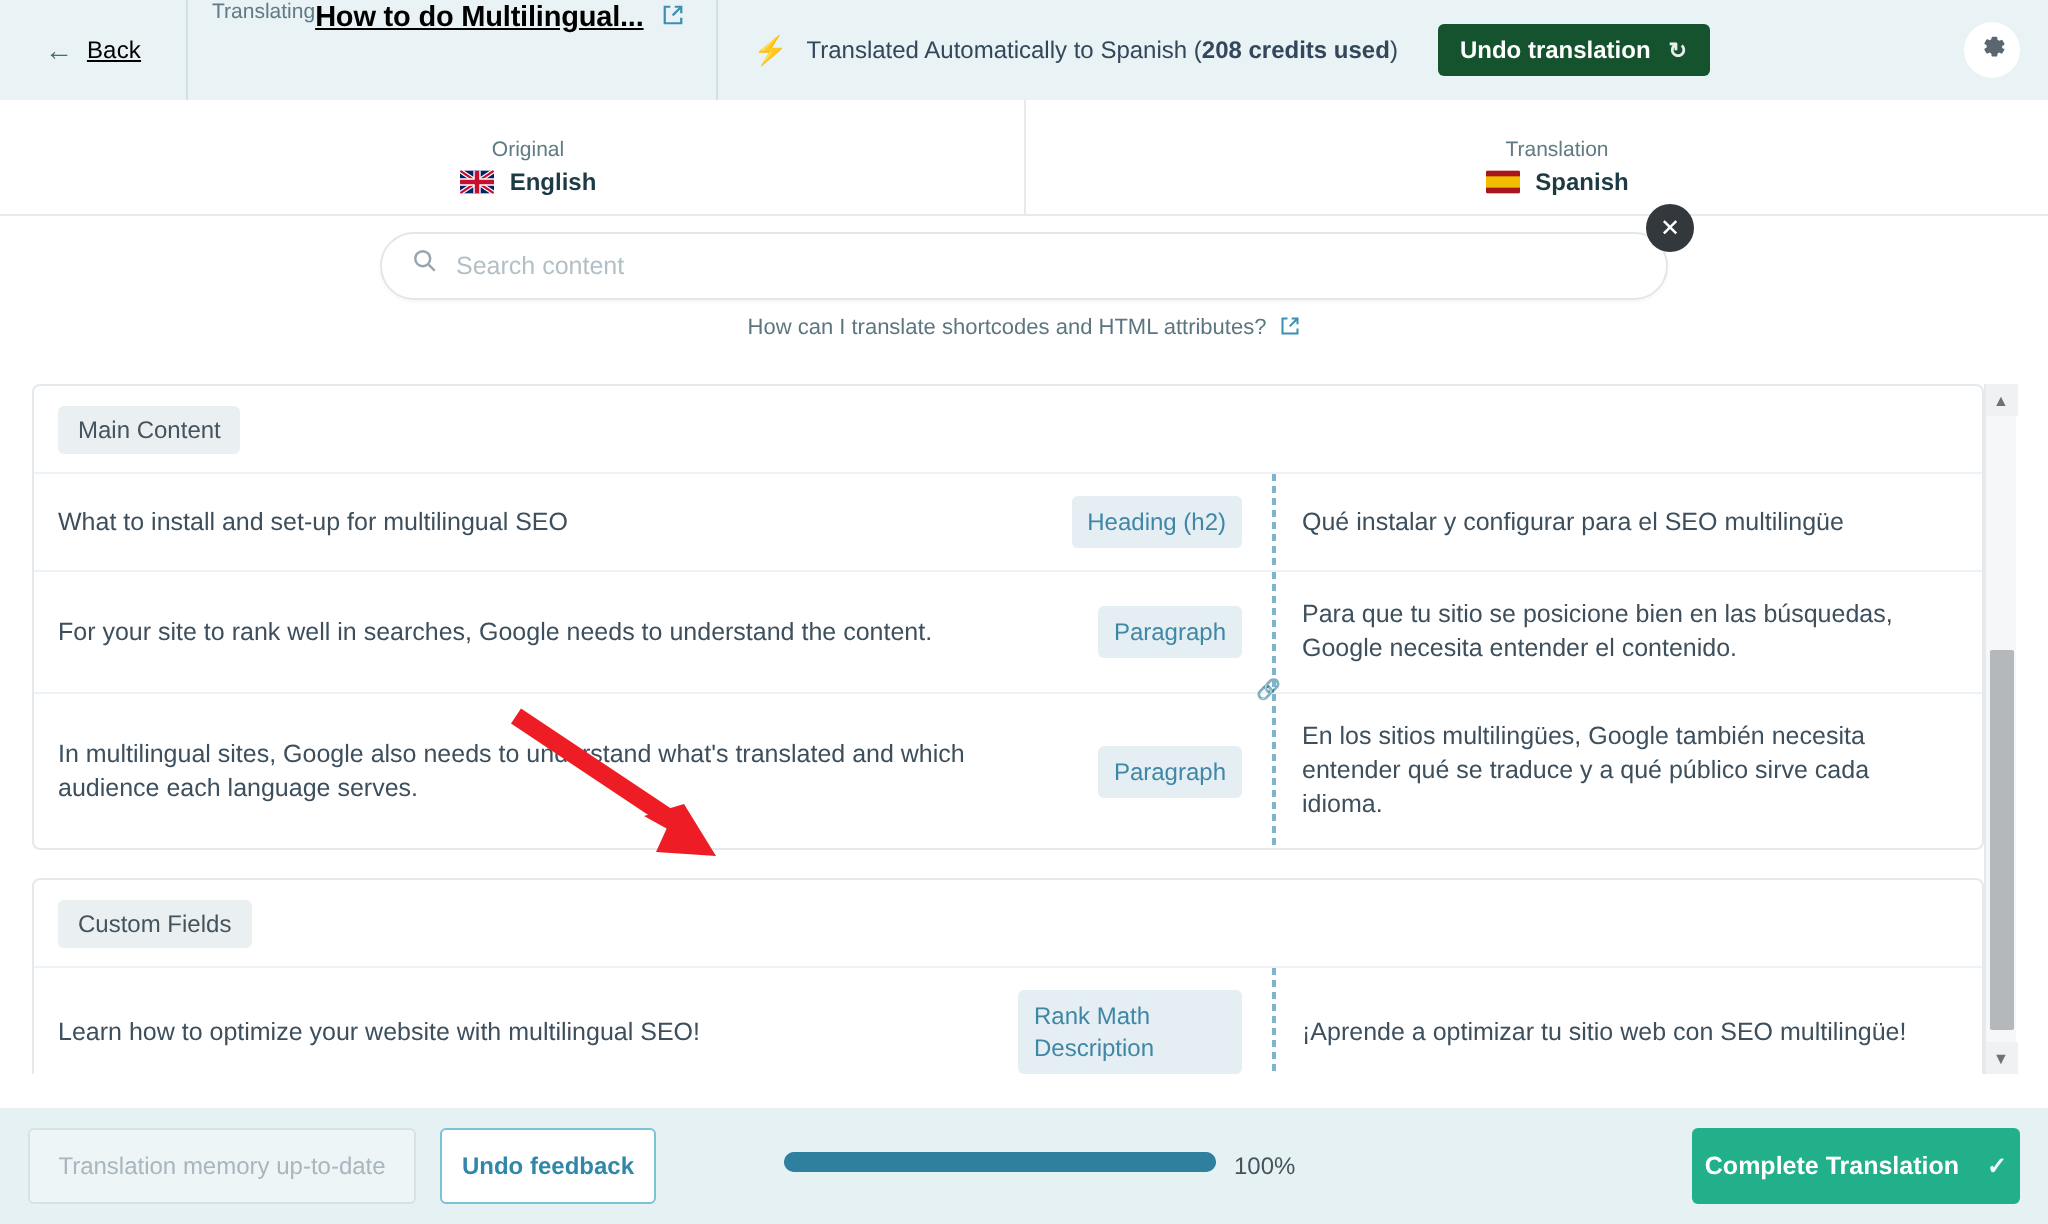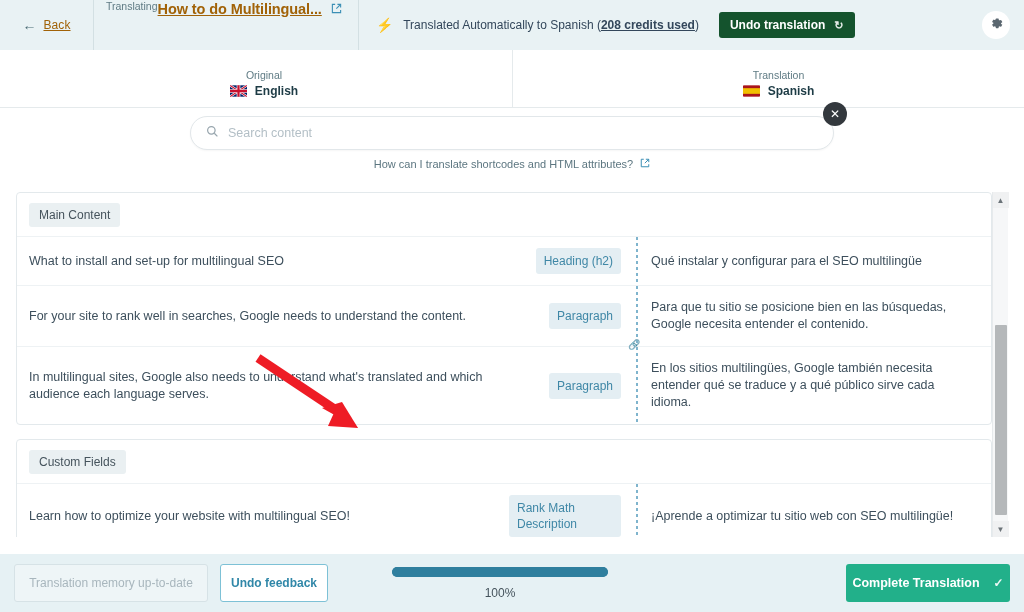--- a/index.html
+++ b/index.html
@@ -22,42 +22,42 @@
   }
   .tb-cell { height: 50px; display: flex; align-items: center; }
   .back-cell {
     width: 94px;
     justify-content: center;
     border-right: 1px solid #d3e0e3;
     gap: 7px;
   }
   .back-arrow { color: #4a6b74; font-size: 14px; line-height: 1; }
   .back-label {
-    font-size: 12px; color: #a16207;
+    font-size: 12px; color: #000000;
     text-decoration: underline; letter-spacing: .1px;
   }
   .title-cell {
     padding: 0 16px 0 12px;
     border-right: 1px solid #d3e0e3;
     flex-direction: row;
     align-items: flex-start;
     justify-content: center;
     min-width: 206px;
   }
   .title-kicker { font-size: 10.5px; color: #5f7b84; line-height: 13px; }
   .title-row { display: flex; align-items: center; gap: 9px; margin-top: 1px; }
   .title-main {
-    font-size: 14.5px; font-weight: bold; color: #a16207;
+    font-size: 14.5px; font-weight: bold; color: #000000;
     text-decoration: underline; letter-spacing: -.1px;
   }
   .ext-link { color: #3b8fb5; font-size: 11px; line-height: 1; }
   .status-cell { padding-left: 18px; gap: 9px; }
   .bolt { color: #3b9ec4; font-size: 14px; line-height: 1; }
   .status-text { font-size: 12px; color: #33475b; }
-  .credits { text-decoration: underline; font-weight: bold; color: #33475b; }
+  .credits { font-weight: bold; color: #33475b; }
   .undo-btn {
     margin-left: 11px;
     background: #14532d; color: #fff;
     border: none; border-radius: 3px;
     height: 26px; padding: 0 11px;
     font-size: 12px; font-weight: bold;
     font-family: inherit;
     display: flex; align-items: center; gap: 9px;
     cursor: pointer;
   }
@@ -235,23 +235,22 @@
     cursor: default;
   }
   .fb-btn {
     width: 108px; height: 38px;
     background: #fff; border: 1px solid #7dc1d6;
     border-radius: 3px; color: #3087a8;
     font-size: 12px; font-weight: bold; font-family: inherit;
     cursor: pointer;
   }
   .progress-wrap {
-    display: flex; align-items: center; gap: 9px;
+    display: flex; gap: 9px;
     margin-left: 52px;
-    flex-direction: column;
   }
   .progress-track {
     width: 216px; height: 10px;
     background: #2f7f9e; border-radius: 5px;
     overflow: hidden;
   }
   .progress-fill { height: 10px; background: #2f7f9e; border-radius: 5px; }
   .progress-label { font-size: 12px; color: #45535c; }
   .complete-btn {
     position: absolute; right: 14px;

